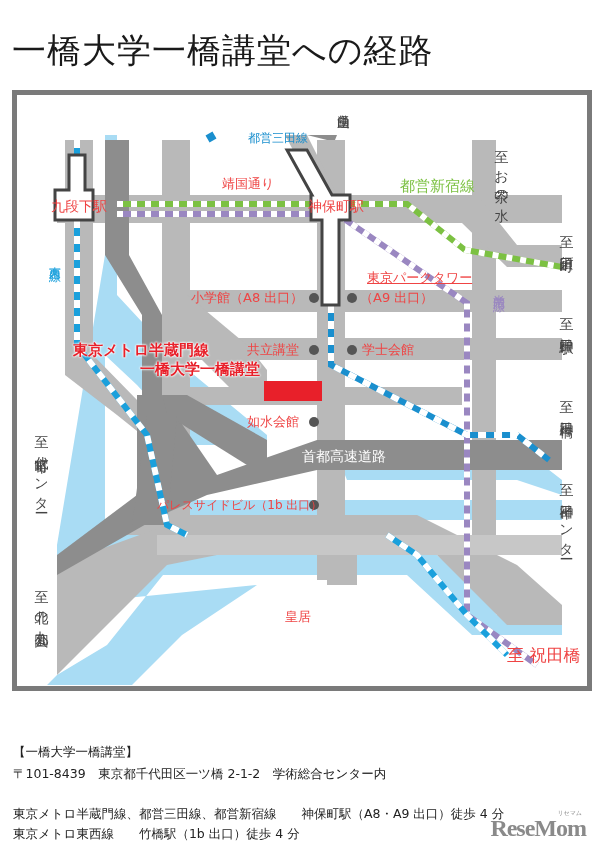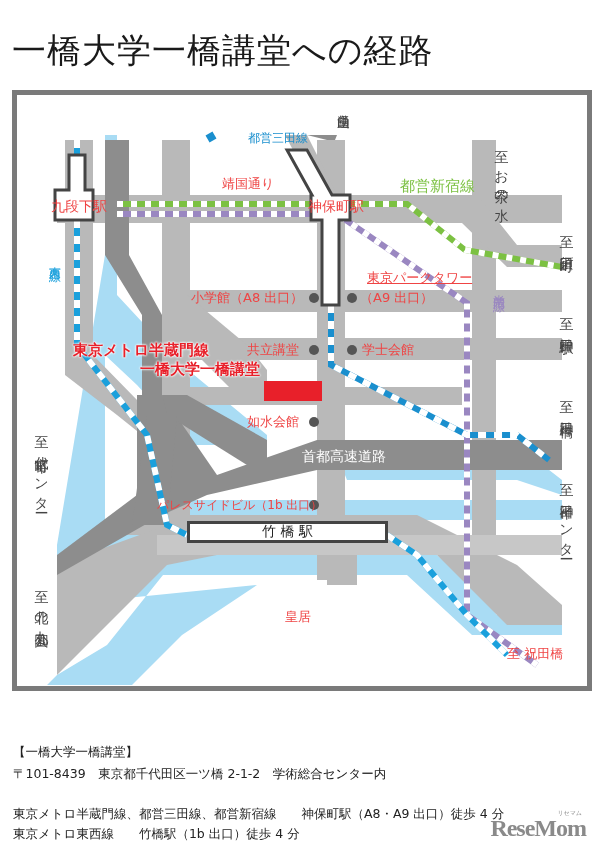--- a/index.html
+++ b/index.html
@@ -92,23 +92,20 @@
       <circle cx="297" cy="327" r="5"></circle>
       <circle cx="297" cy="410" r="5"></circle>
     </g>
 
     <path d="M52,60 L68,60 L68,95 L76,95 L76,125 L38,125 L38,95 L52,95 Z" fill="#fff" stroke="#444" stroke-width="3"></path>
     <path d="M270,55 L290,55 L315,100 L333,100 L333,125 L322,125 L322,210 L305,210 L305,125 L294,125 L294,100 L295,100 Z" fill="#fff" stroke="#444" stroke-width="3"></path>
   </svg>
 
   <div class="lbl" style="left:34px;top:104px;font-size:14px;">九段下駅</div>
   <div class="lbl" style="left:291px;top:104px;font-size:14px;">神保町駅</div>
-  <div class="station" style="left:170px;top:426px;width:195px;height:16px;">
-    <span>竹 橋 駅</span>
-  </div>
 
   <div class="lbl" style="left:231px;top:37px;color:#1a8fce;font-size:12px;">都営三田線</div>
   <div class="lbl" style="left:383px;top:84px;color:#7cc142;font-size:15px;">都営新宿線</div>
   <div class="vlbl" style="left:476px;top:190px;color:#9a87c1;font-size:12px;">半蔵門線</div>
   <div class="vlbl" style="left:32px;top:162px;color:#1aa0dc;font-size:12px;">東西線</div>
 
   <div class="lbl" style="left:205px;top:82px;">靖国通り</div>
   <div class="vlbl" style="left:320px;top:10px;font-size:13px;letter-spacing:0;">白山通り</div>
   <div class="lbl" style="left:285px;top:354px;color:#fff;font-size:14px;">首都高速道路</div>
 
@@ -122,21 +119,21 @@
   <div class="lbl" style="left:268px;top:515px;">皇居</div>
 
   <div class="lbl red" style="left:56px;top:248px;">東京メトロ半蔵門線</div>
   <div class="lbl red" style="left:123px;top:267px;">一橋大学一橋講堂</div>
 
   <div class="vlbl" style="left:478px;top:45px;">至 お茶の水</div>
   <div class="vlbl" style="left:543px;top:130px;">至 須田町</div>
   <div class="vlbl" style="left:543px;top:212px;">至 神田駅</div>
   <div class="vlbl" style="left:543px;top:295px;">至 神田橋</div>
   <div class="vlbl" style="left:543px;top:378px;">至 神田インター</div>
-  <div class="lbl" style="left:490px;top:552px;font-size:13px;">至 祝田橋</div>
+  <div class="lbl" style="left:490px;top:552px;font-size:17px;">至 祝田橋</div>
   <div class="vlbl" style="left:18px;top:330px;">至 代官町インター</div>
   <div class="vlbl" style="left:18px;top:485px;">至 北の丸公園</div>
 </div>
 
 <div class="footer" style="top:744px;">【一橋大学一橋講堂】</div>
 <div class="footer" style="top:766px;">〒101-8439　東京都千代田区一ツ橋 2-1-2　学術総合センター内</div>
 <div class="footer" style="top:806px;">東京メトロ半蔵門線、都営三田線、都営新宿線　　神保町駅（A8・A9 出口）徒歩 4 分</div>
 <div class="footer" style="top:826px;">東京メトロ東西線　　竹橋駅（1b 出口）徒歩 4 分</div>
 
 <div class="logo">

